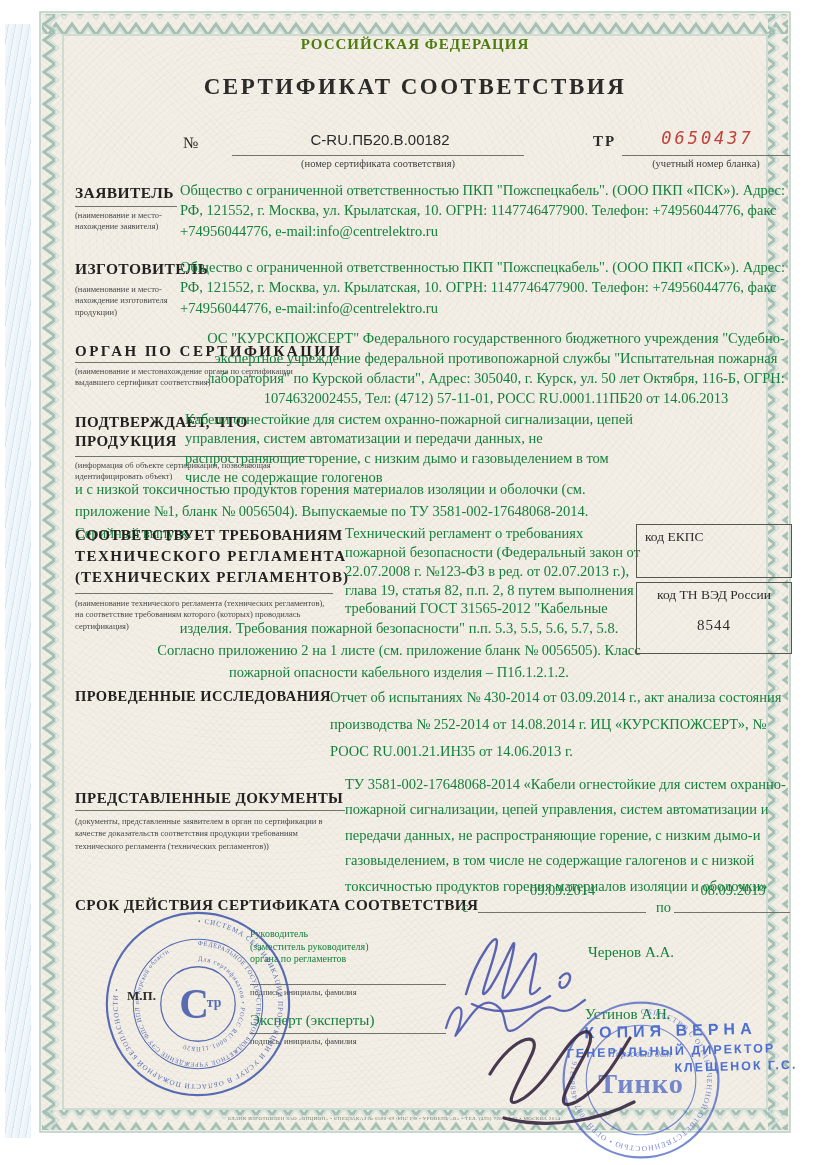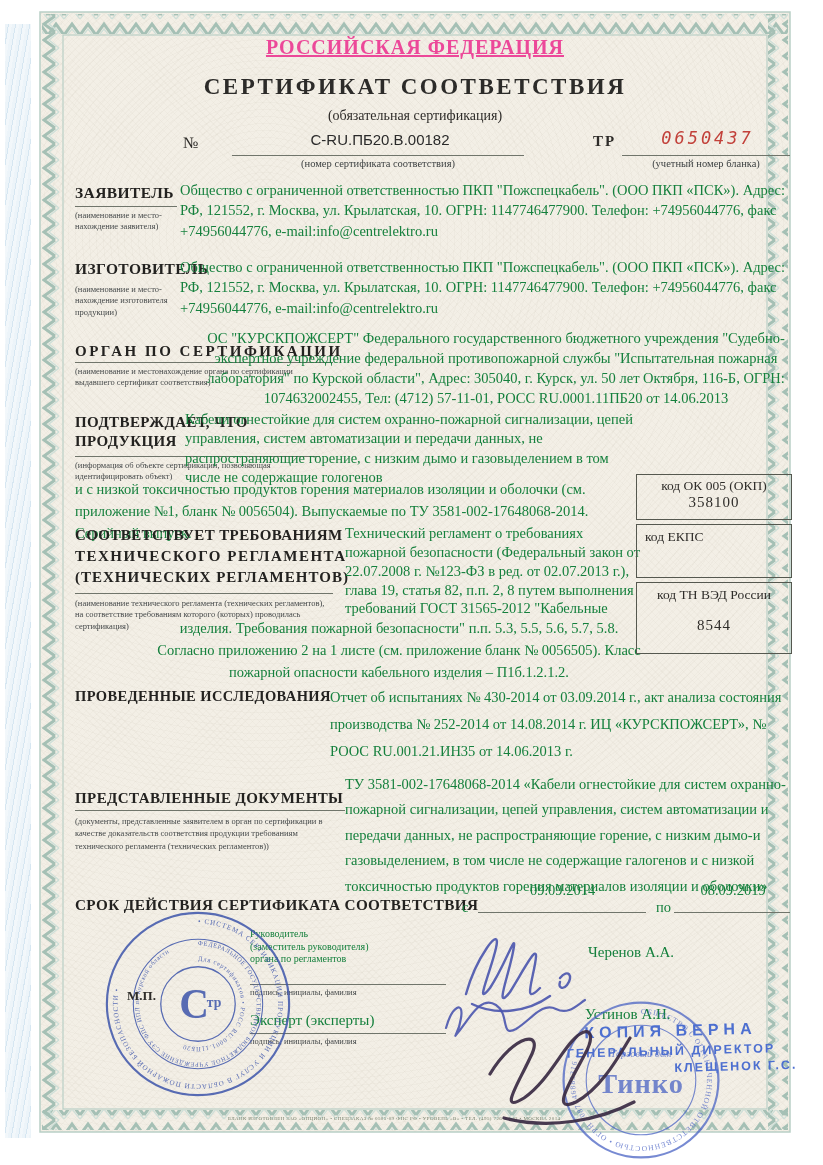--- a/index.html
+++ b/index.html
@@ -53,23 +53,22 @@
       </pattern>
     </defs>
     <rect x="40" y="12" width="750" height="1120" fill="none" stroke="#b9cfc6" stroke-width="1.5"></rect>
     <rect x="42" y="14" width="746" height="20" fill="url(#zigH)"></rect>
     <rect x="42" y="1110" width="746" height="20" fill="url(#zigH)"></rect>
     <rect x="42" y="14" width="20" height="1116" fill="url(#zigV)"></rect>
     <rect x="768" y="14" width="20" height="1116" fill="url(#zigV)"></rect>
     <rect x="63" y="35" width="704" height="1074" fill="none" stroke="#b9cfc6" stroke-width="1.2"></rect>
   </svg>
 
-  <div class="abs bold center" style="left:115px;top:36px;width:600px;font-size:20px;letter-spacing:1px;color:#ec4899;text-decoration:underline;">РОССИЙСКАЯ ФЕДЕРАЦИЯ</div>
+  <div class="abs bold center" style="left:115px;top:36px;width:600px;font-size:15px;letter-spacing:1px;color:#4d7c0f;">РОССИЙСКАЯ ФЕДЕРАЦИЯ</div>
   <div class="abs bold center" style="left:115px;top:74px;width:600px;font-size:23px;letter-spacing:2.5px;color:#2c2b29;">СЕРТИФИКАТ СООТВЕТСТВИЯ</div>
-  <div class="abs center" style="left:115px;top:108px;width:600px;font-size:14px;">(обязательная сертификация)</div>
 
   <div class="abs" style="left:183px;top:134px;font-size:16px;">№</div>
   <div class="abs center sans" style="left:235px;top:131px;width:290px;font-size:15px;color:#2a2a2a;">C-RU.ПБ20.В.00182</div>
   <div class="uline" style="left:232px;top:155px;width:292px;"></div>
   <div class="abs center" style="left:232px;top:158px;width:292px;font-size:10.5px;color:#3e4243;">(номер сертификата соответствия)</div>
 
   <div class="abs bold" style="left:593px;top:133px;font-size:15px;letter-spacing:2px;">ТР</div>
   <div class="abs center red" style="left:625px;top:128px;width:165px;font-size:17px;letter-spacing:3px;font-family:'DejaVu Sans Mono',monospace;">0650437</div>
   <div class="uline" style="left:622px;top:155px;width:168px;"></div>
   <div class="abs center" style="left:622px;top:158px;width:168px;font-size:10.5px;color:#3e4243;">(учетный номер бланка)</div>
@@ -87,24 +86,20 @@
   <div class="uline" style="left:75px;top:362px;width:258px;"></div>
   <div class="abs cap" style="left:75px;top:366px;width:250px;">(наименование и местонахождение органа по сертификации выдавшего сертификат соответствия)</div>
   <div class="abs txt center" style="left:200px;top:328px;width:592px;line-height:1.38;">ОС "КУРСКПОЖСЕРТ" Федерального государственного бюджетного учреждения "Судебно-экспертное учреждение федеральной противопожарной службы "Испытательная пожарная лаборатория" по Курской области", Адрес: 305040, г. Курск, ул. 50 лет Октября, 116-Б, ОГРН: 1074632002455, Тел: (4712) 57-11-01, РОСС RU.0001.11ПБ20 от 14.06.2013</div>
 
   <div class="abs lbl" style="left:75px;top:412px;line-height:1.4;">ПОДТВЕРЖДАЕТ, ЧТО</div>
   <div class="abs lbl" style="left:75px;top:433px;">ПРОДУКЦИЯ</div>
   <div class="uline" style="left:75px;top:456px;width:245px;"></div>
   <div class="abs cap" style="left:75px;top:460px;width:240px;">(информация об объекте сертификации, позволяющая идентифицировать объект)</div>
   <div class="abs txt" style="left:185px;top:410px;width:452px;line-height:1.33;">Кабели огнестойкие для систем охранно-пожарной сигнализации, цепей управления, систем автоматизации и передачи данных, не распространяющие горение, с низким дымо и газовыделением в том числе не содержащие гологенов</div>
   <div class="abs txt" style="left:75px;top:479px;width:560px;line-height:1.5;">и с низкой токсичностью продуктов горения материалов изоляции и оболочки (см. приложение №1, бланк № 0056504). Выпускаемые по ТУ 3581-002-17648068-2014. Серийный выпуск.</div>
-  <div class="codebox center" style="left:636px;top:474px;width:154px;height:44px;">
-    <div class="bl" style="margin-top:3px;">код ОК 005 (ОКП)</div>
-    <div class="bv">358100</div>
-  </div>
 
   <div class="abs lbl" style="left:75px;top:527px;">СООТВЕТСТВУЕТ ТРЕБОВАНИЯМ</div>
   <div class="abs lbl" style="left:75px;top:548px;letter-spacing:1.5px;">ТЕХНИЧЕСКОГО  РЕГЛАМЕНТА</div>
   <div class="abs lbl" style="left:75px;top:569px;letter-spacing:1px;">(ТЕХНИЧЕСКИХ  РЕГЛАМЕНТОВ)</div>
   <div class="uline" style="left:75px;top:593px;width:258px;"></div>
   <div class="abs cap" style="left:75px;top:598px;width:258px;">(наименование технического регламента (технических регламентов), на соответствие требованиям которого (которых) проводилась сертификация)</div>
   <div class="abs txt" style="left:345px;top:524px;width:295px;line-height:1.3;">Технический регламент о требованиях пожарной безопасности (Федеральный закон от 22.07.2008 г. №123-ФЗ в ред. от 02.07.2013 г.), глава 19, статья 82, п.п. 2, 8 путем выполнения требований ГОСТ 31565-2012 "Кабельные</div>
   <div class="abs txt" style="left:155px;top:618px;width:488px;line-height:1.5;text-align:center;">изделия. Требования пожарной безопасности" п.п. 5.3, 5.5, 5.6, 5.7, 5.8. Согласно приложению 2 на 1 листе (см. приложение бланк № 0056505). Класс пожарной опасности кабельного изделия – П1б.1.2.1.2.</div>
   <div class="codebox" style="left:636px;top:524px;width:154px;height:52px;">
     <div class="bl" style="margin:4px 0 16px 8px;">код ЕКПС</div>

